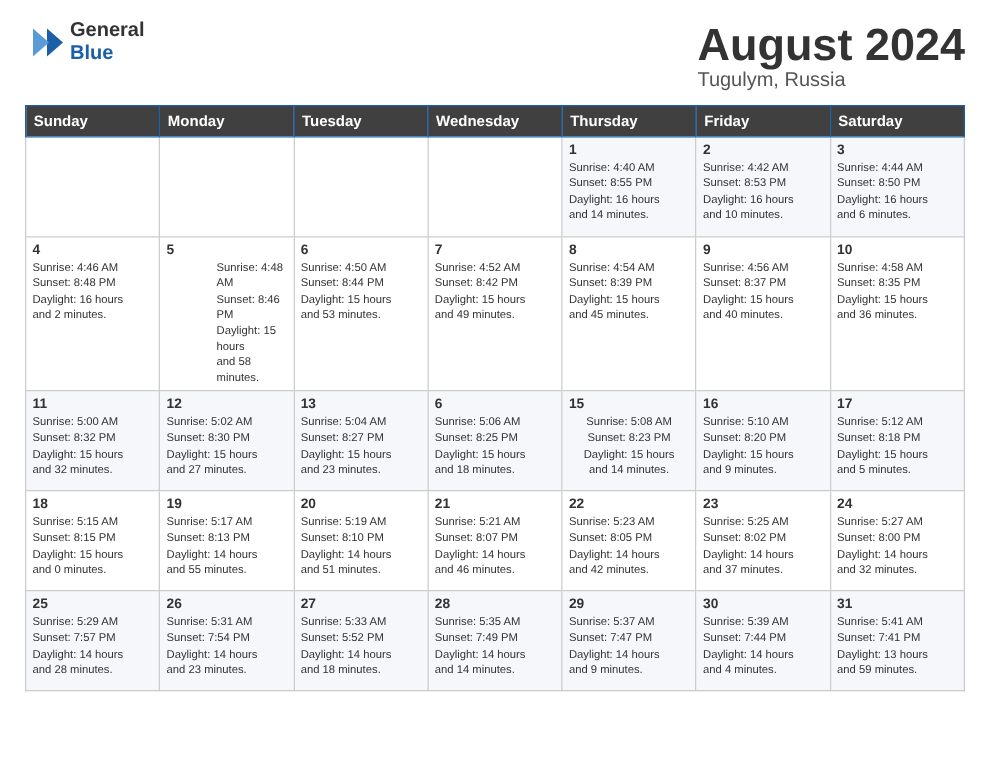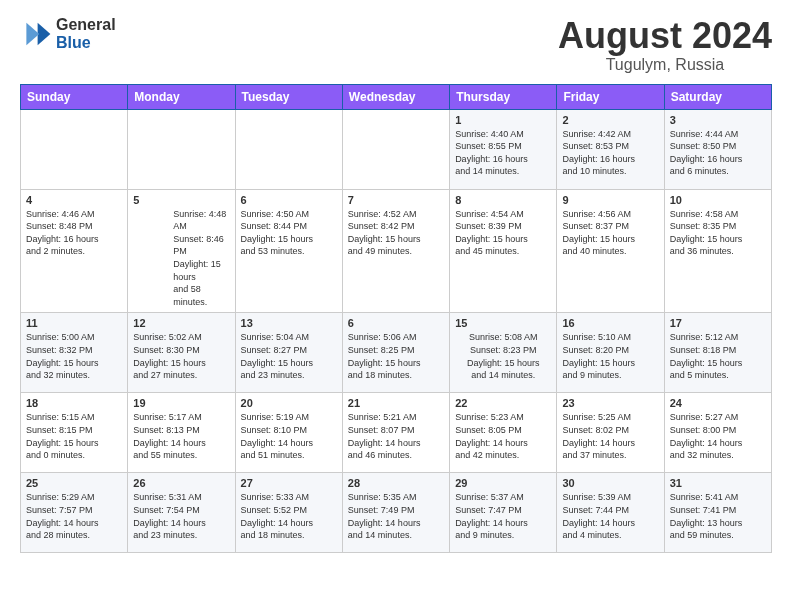--- a/index.html
+++ b/index.html
@@ -41,40 +41,40 @@
     .logo-blue {
       font-size: 16px;
       font-weight: bold;
       color: #1a5fa8;
     }
     .logo-icon {
       width: 32px;
       height: 32px;
     }
     .title-block {
-      text-align: center;
+      text-align: left;
     }
     .month-title {
       font-size: 36px;
       font-weight: bold;
       color: #333;
       line-height: 1.1;
     }
     .location-title {
       font-size: 16px;
       color: #555;
     }
     .calendar-table {
       width: 100%;
       border-collapse: collapse;
       flex: 1;
       table-layout: fixed;
     }
     .calendar-table thead tr th {
-      background-color: #8b5cf6;
+      background-color: #404040;
       color: #fff;
       text-align: left;
       padding: 5px 6px;
       font-size: 12px;
       font-weight: bold;
       border: 1px solid #1a5fa8;
     }
     .calendar-table tbody tr td {
       vertical-align: top;
       border: 1px solid #ccc;

